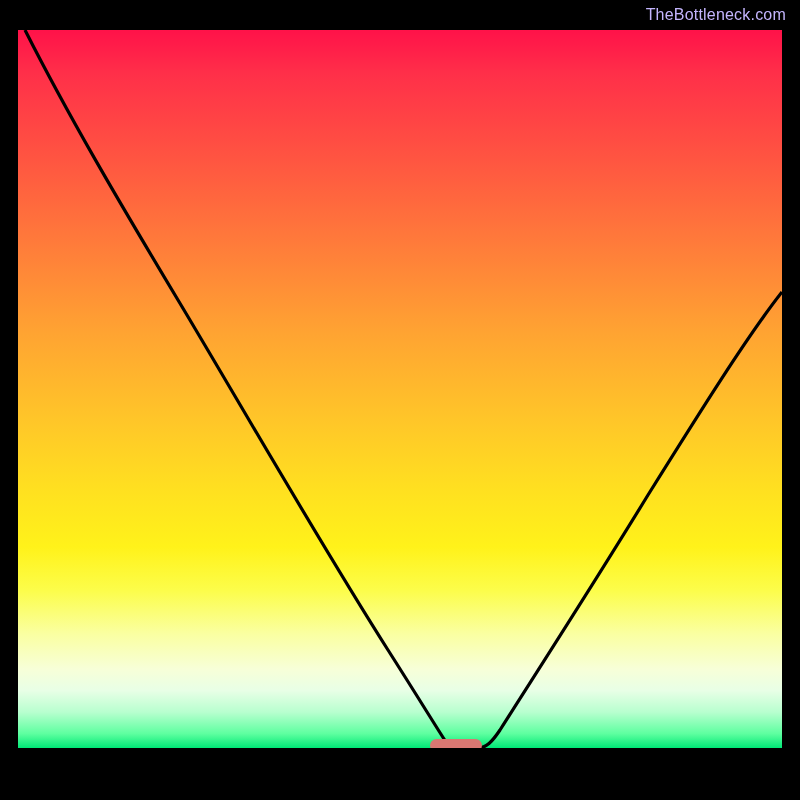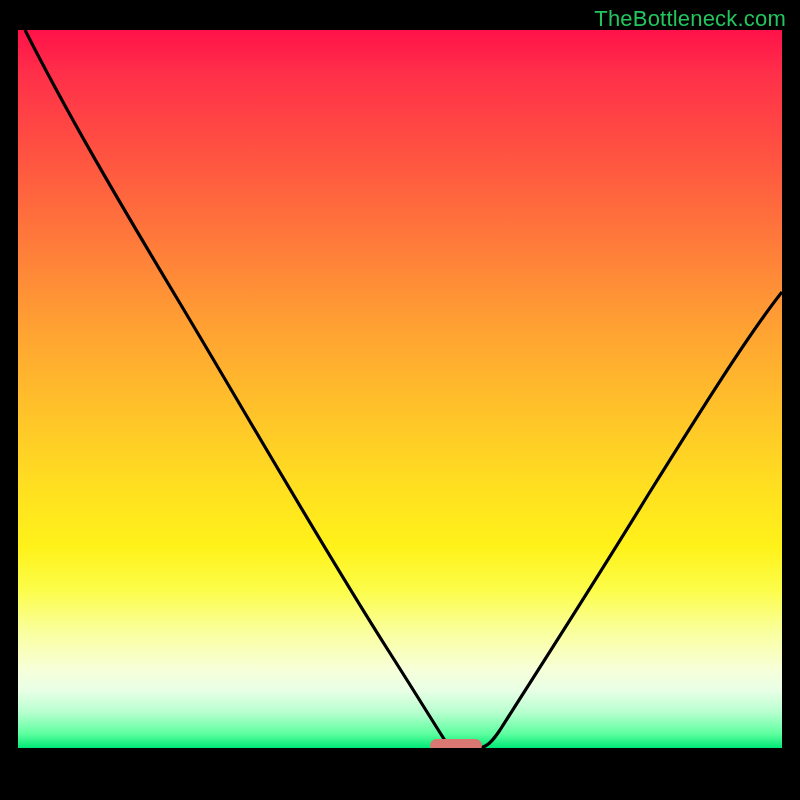--- a/index.html
+++ b/index.html
@@ -8,22 +8,22 @@
     width: 800px;
     height: 800px;
     background: #000;
     position: relative;
     font-family: Arial, sans-serif;
   }
   .watermark {
     position: absolute;
     top: 6px;
     right: 14px;
-    color: #22c55e;
-    font-size: 22px;
+    color: #c4b5fd;
+    font-size: 16px;
     font-weight: 500;
     letter-spacing: 0.2px;
     z-index: 10;
   }
   .frame {
     position: absolute;
     top: 30px;
     left: 18px;
     width: 764px;
     height: 752px;

